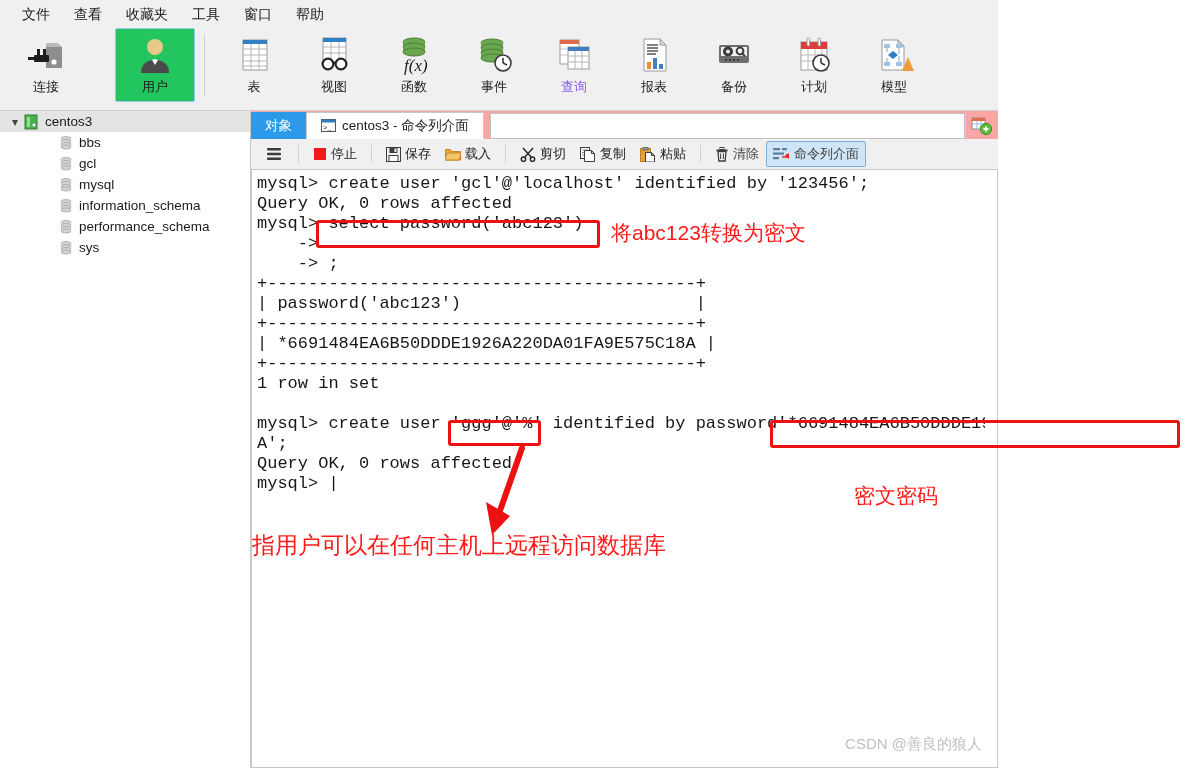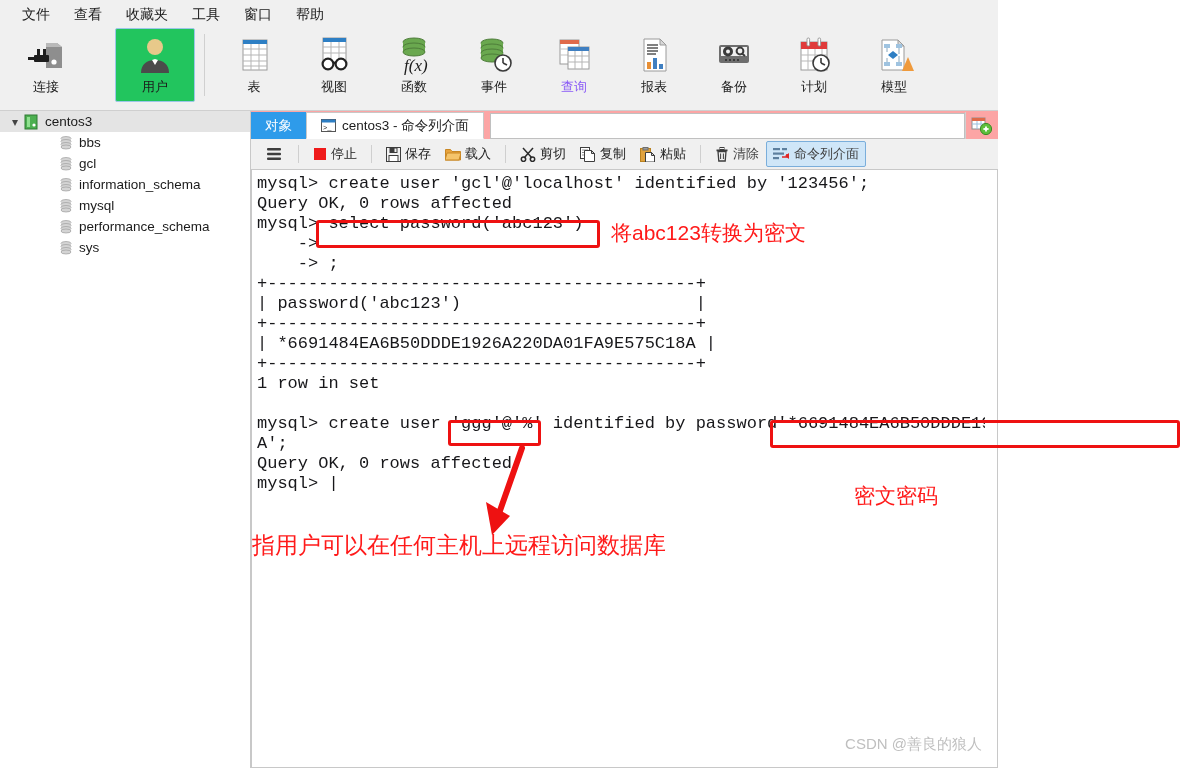--- a/index.html
+++ b/index.html
@@ -358,38 +358,38 @@
           <ellipse cx="6" cy="2.5" rx="5" ry="2"></ellipse>
                 <rect x="1" y="2.5" width="10" height="3" stroke="none"></rect>
           <ellipse cx="6" cy="5.5" rx="5" ry="2"></ellipse>
                 <rect x="1" y="5.5" width="10" height="3" stroke="none"></rect>
           <ellipse cx="6" cy="8.5" rx="5" ry="2"></ellipse>
                 <rect x="1" y="8.5" width="10" height="2.5" stroke="none"></rect>
           <ellipse cx="6" cy="11" rx="5" ry="2"></ellipse>
               </g>
             </svg>
         </div>
-        <div>information_schema</div>
+        <div>mysql</div>
       </div>
 
       <div class="treerow child">
         <div class="dbico">
           <svg width="12" height="14" viewBox="0 0 12 14">
               <g fill="#d4d4d4" stroke="#9e9e9e" stroke-width="0.7">
           <ellipse cx="6" cy="2.5" rx="5" ry="2"></ellipse>
                 <rect x="1" y="2.5" width="10" height="3" stroke="none"></rect>
           <ellipse cx="6" cy="5.5" rx="5" ry="2"></ellipse>
                 <rect x="1" y="5.5" width="10" height="3" stroke="none"></rect>
           <ellipse cx="6" cy="8.5" rx="5" ry="2"></ellipse>
                 <rect x="1" y="8.5" width="10" height="2.5" stroke="none"></rect>
           <ellipse cx="6" cy="11" rx="5" ry="2"></ellipse>
               </g>
             </svg>
         </div>
-        <div>mysql</div>
+        <div>information_schema</div>
       </div>
 
       <div class="treerow child">
         <div class="dbico">
           <svg width="12" height="14" viewBox="0 0 12 14">
               <g fill="#d4d4d4" stroke="#9e9e9e" stroke-width="0.7">
           <ellipse cx="6" cy="2.5" rx="5" ry="2"></ellipse>
                 <rect x="1" y="2.5" width="10" height="3" stroke="none"></rect>
           <ellipse cx="6" cy="5.5" rx="5" ry="2"></ellipse>
                 <rect x="1" y="5.5" width="10" height="3" stroke="none"></rect>

